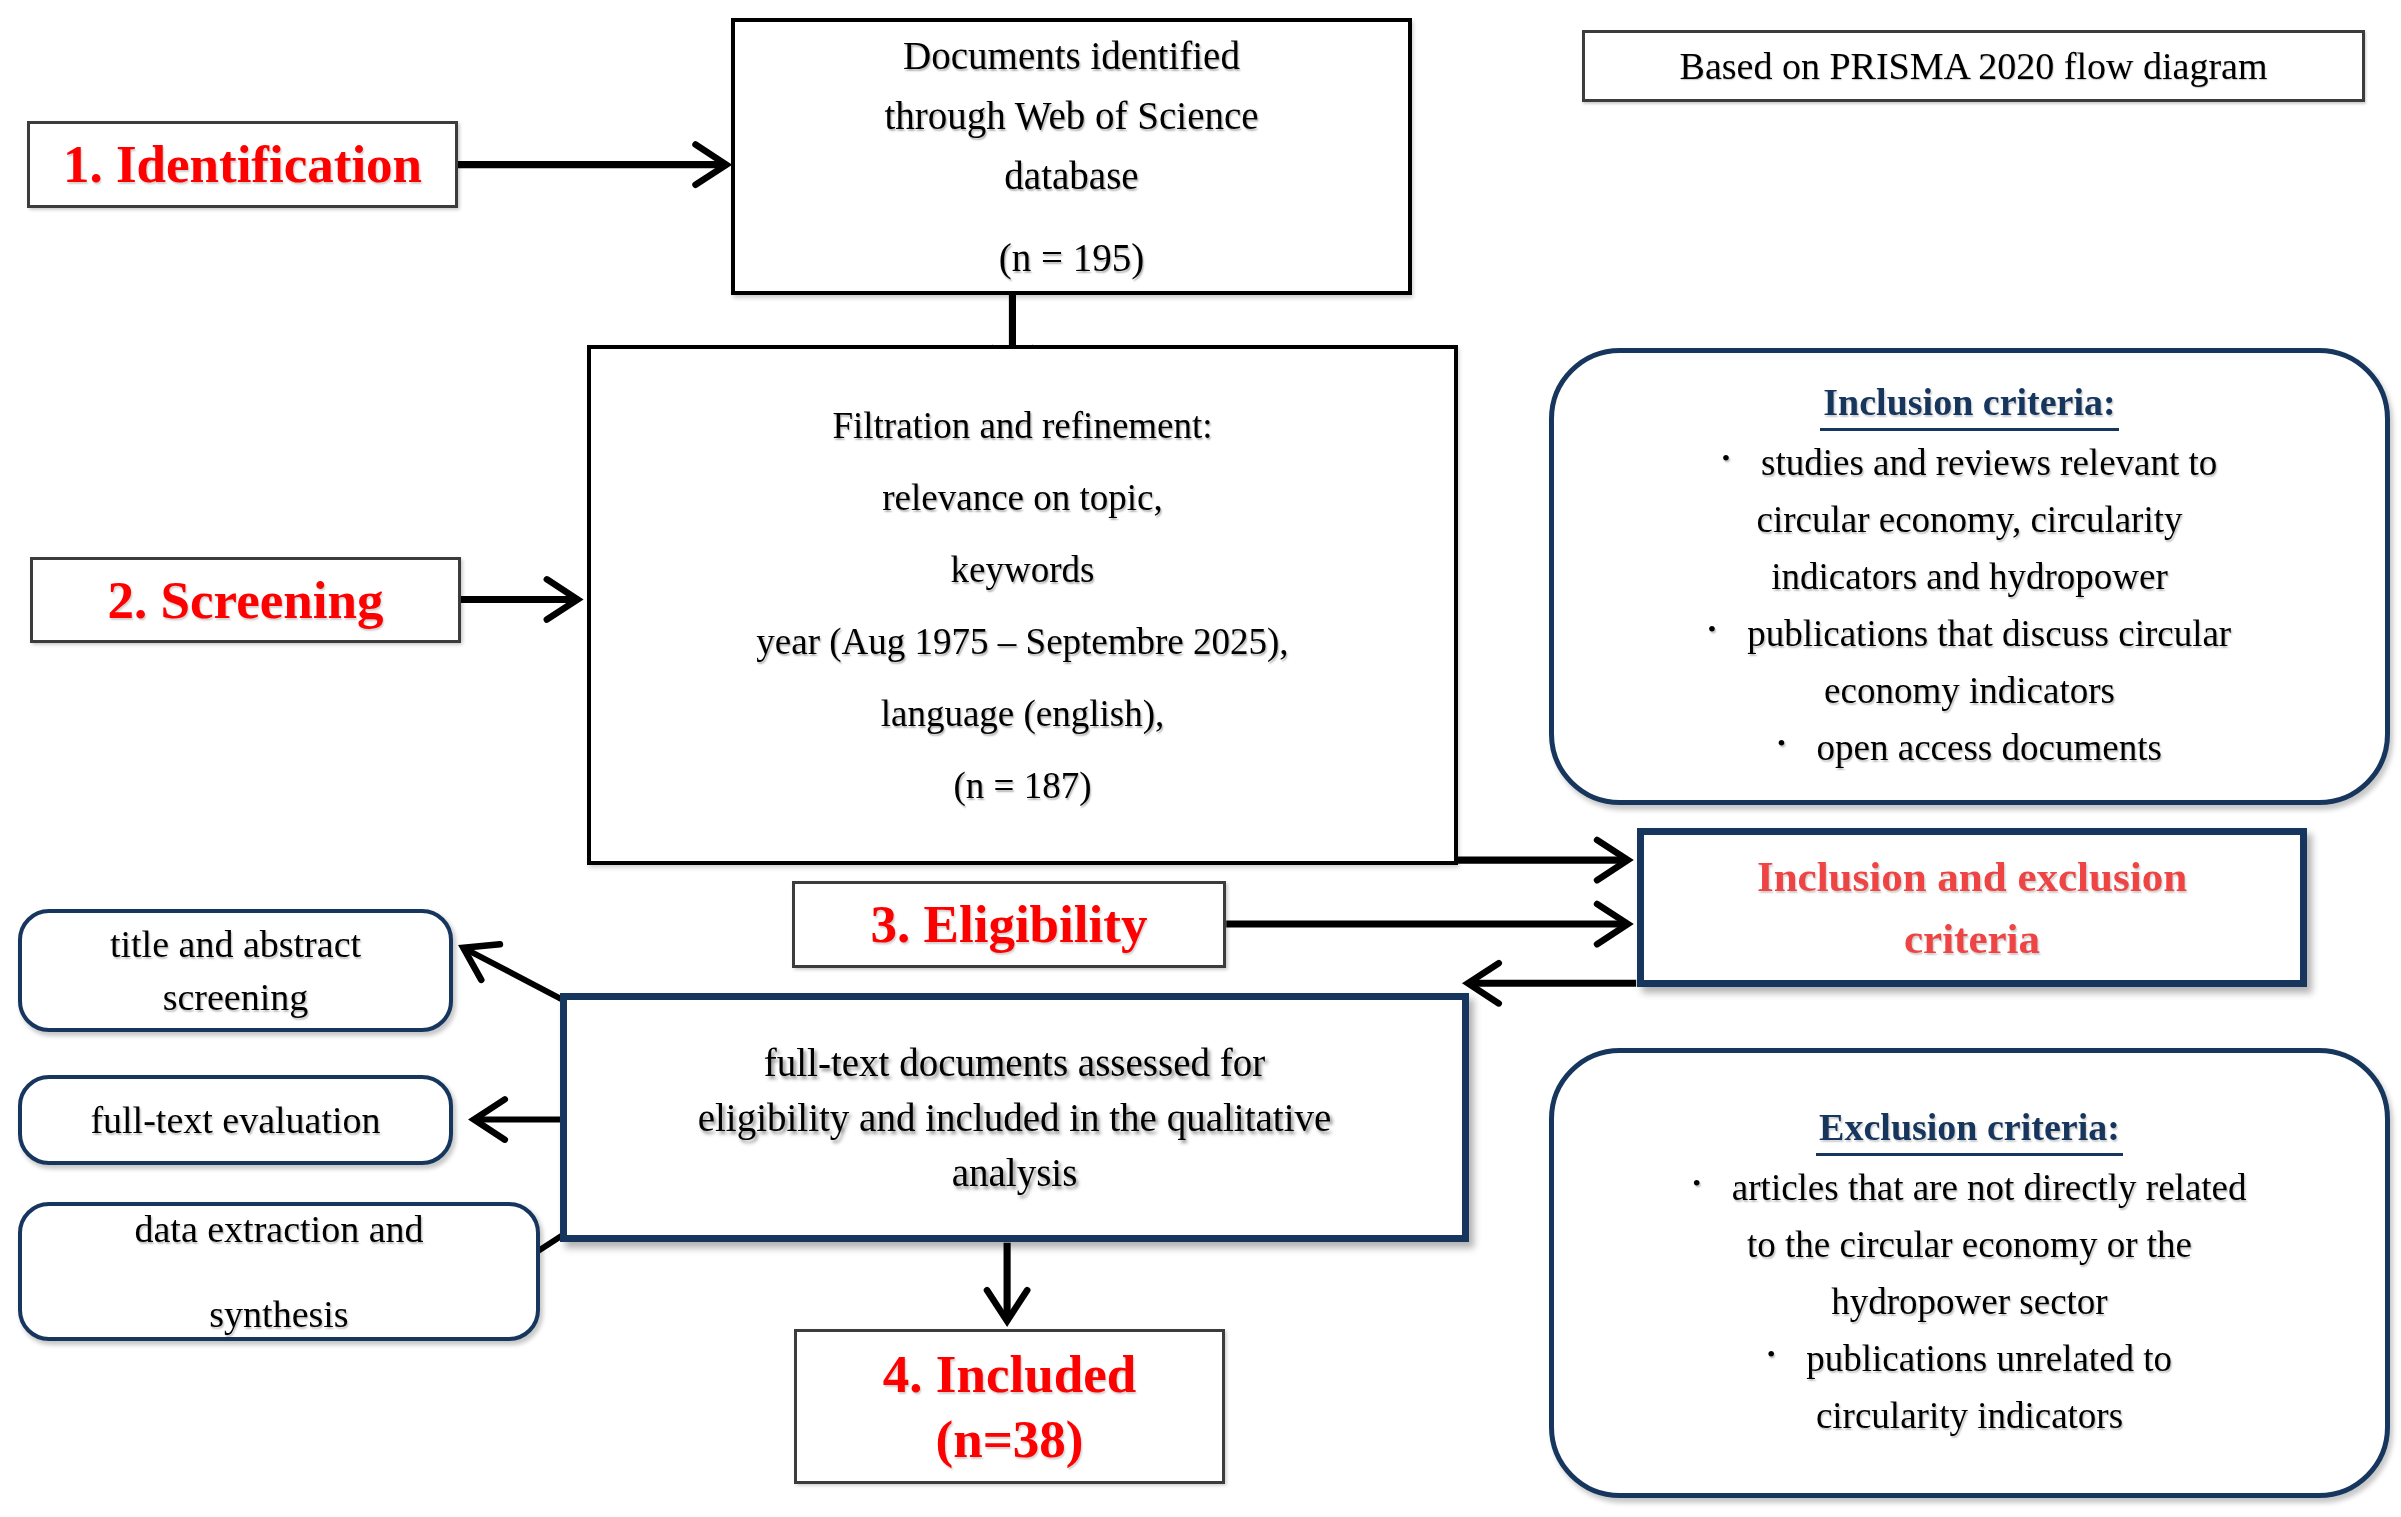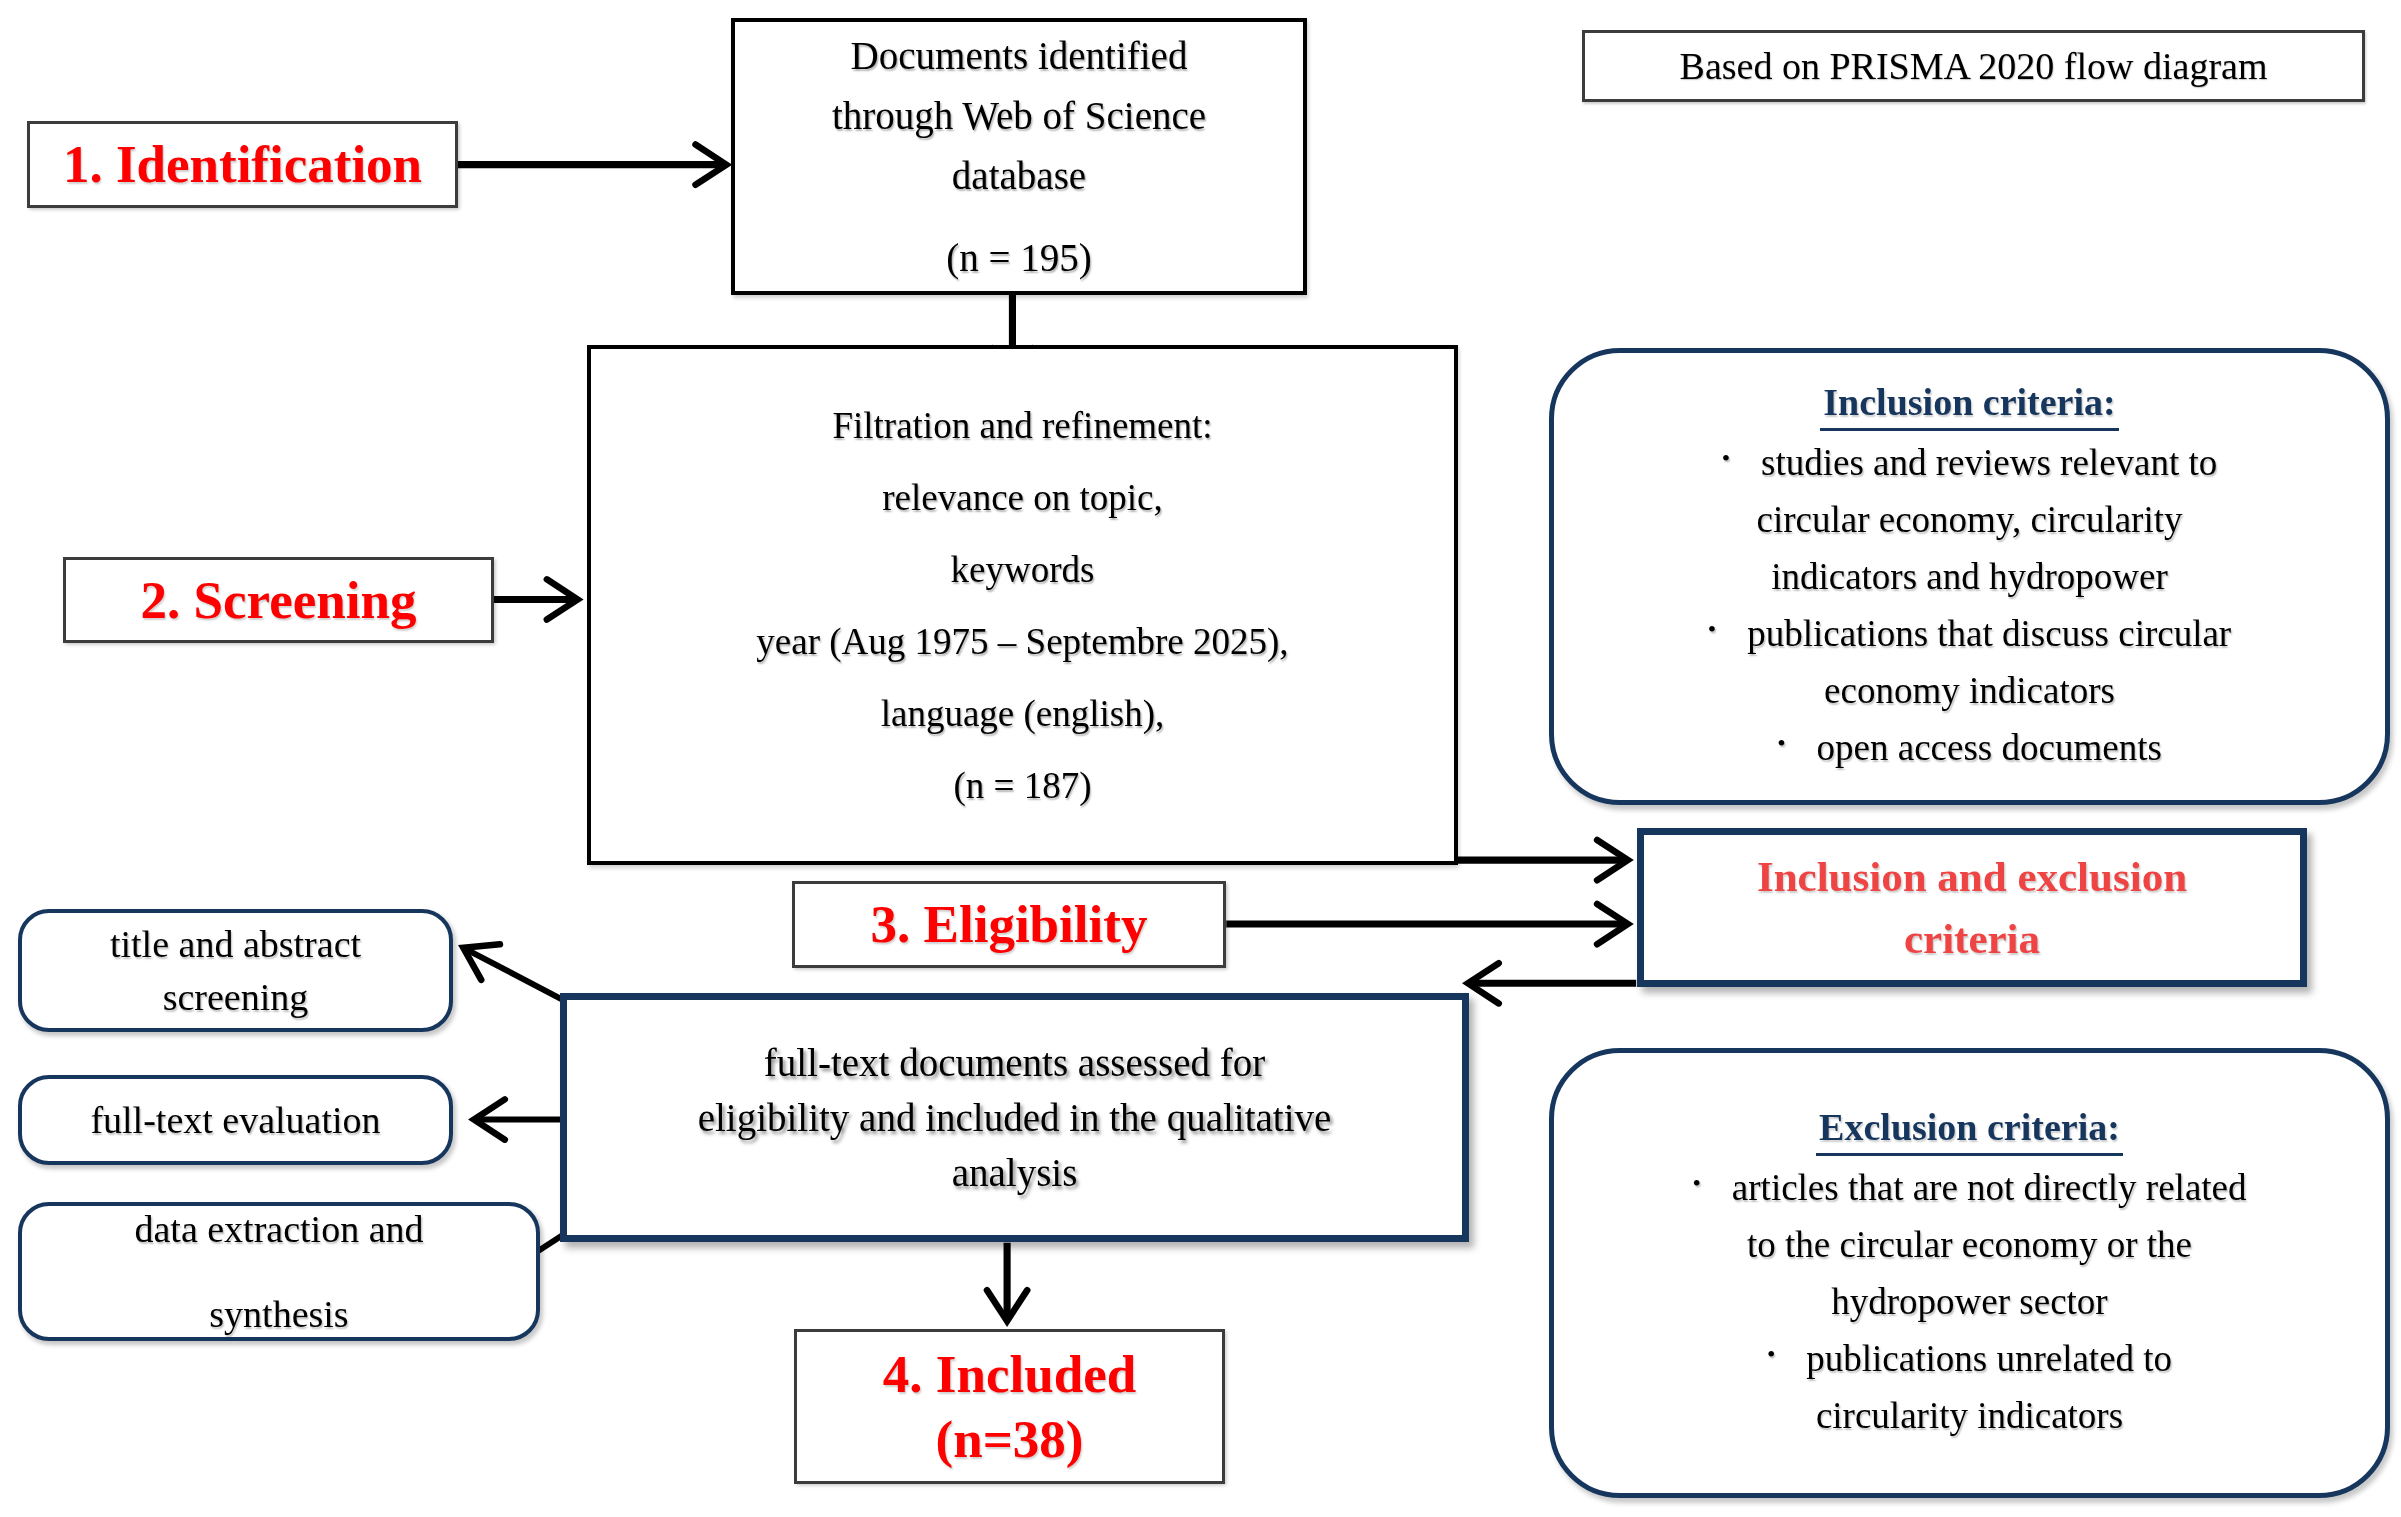--- a/index.html
+++ b/index.html
@@ -47,29 +47,29 @@
     <line x1="950" y1="1688" x2="782" y2="1600" stroke="#000" stroke-width="10" marker-end="url(#vhead)"></line>
     <line x1="950" y1="1890" x2="800" y2="1890" stroke="#000" stroke-width="10" marker-end="url(#vhead)"></line>
     <line x1="950" y1="2085" x2="778" y2="2196" stroke="#000" stroke-width="10" marker-end="url(#vhead)"></line>
     <line x1="1700" y1="2098" x2="1700" y2="2230" stroke="#000" stroke-width="12" marker-end="url(#vhead)"></line>
   </svg>
 
   <div class="box labelbox" style="left:27px;top:121px;width:431px;height:87px;">
     <div class="redlabel">1. Identification</div>
   </div>
 
-  <div class="box labelbox" style="left:30px;top:557px;width:431px;height:86px;margin-left:33px;">
+  <div class="box labelbox" style="left:30px;top:557px;width:431px;height:86px;">
     <div class="redlabel">2. Screening</div>
   </div>
 
   <div class="box labelbox" style="left:792px;top:881px;width:434px;height:87px;">
     <div class="redlabel">3. Eligibility</div>
   </div>
 
-  <div class="box blackbox" style="left:731px;top:18px;width:576px;height:277px;">
+  <div class="box blackbox" style="left:731px;top:18px;width:681px;height:277px;">
     <div class="docs-line">Documents identified</div>
     <div class="docs-line">through Web of Science</div>
     <div class="docs-line">database</div>
     <div class="docs-line docs-count">(n = 195)</div>
   </div>
 
   <div class="box" style="left:1582px;top:30px;width:783px;height:72px;border:3px solid #3c3c3c;box-shadow:1.2px 1.8px 2.4px rgba(0,0,0,0.2);">
     <div class="prisma-text">Based on PRISMA 2020 flow diagram</div>
   </div>
 

